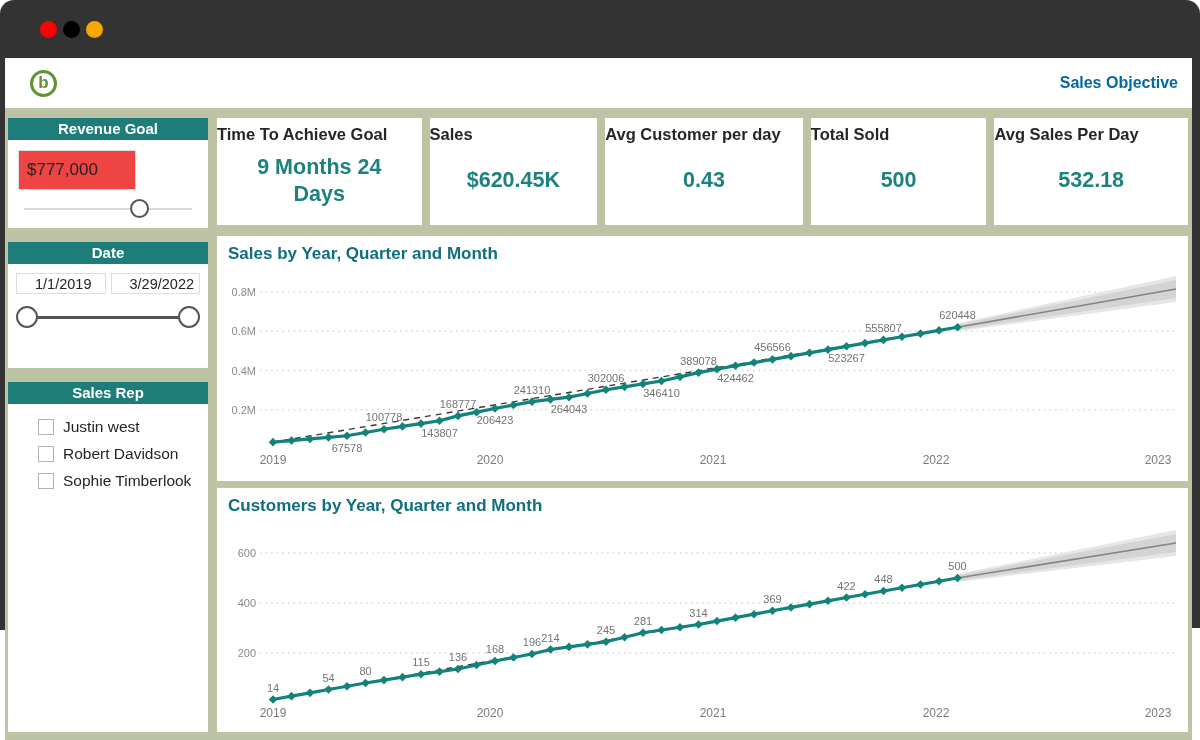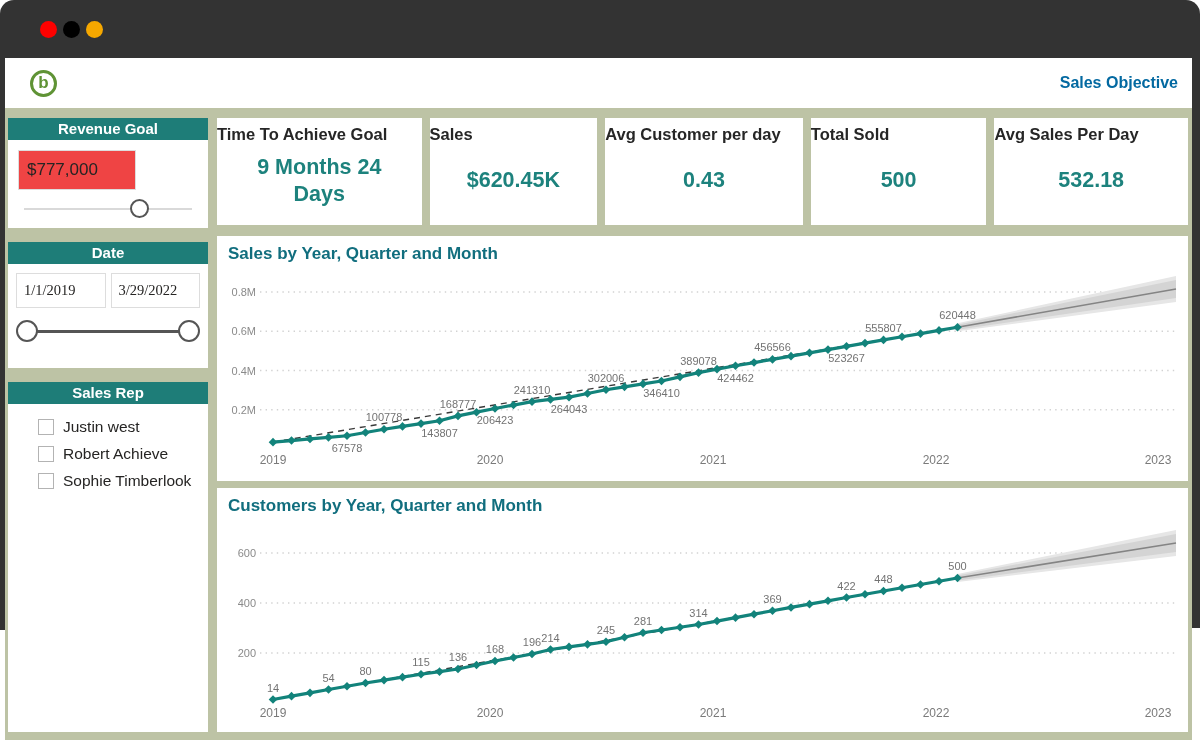--- a/index.html
+++ b/index.html
@@ -24,21 +24,21 @@
   .card .card-header{background:#1e7d78;color:#ffffff;font-weight:bold;font-size:15px;text-align:center;height:22px;line-height:22px;}
   .rev{height:110px;}
   .date-card{height:126px;}
   .reps{flex:1;}
   .rev-input{display:block;margin:10px 0 0 10px;width:118px;height:40px;border:1px solid #dddddd;font-size:17px;color:#252423;padding-left:8px;box-sizing:border-box;font-family:"Liberation Sans",sans-serif;background:#ef4444;}
   .slider-single{position:relative;height:20px;margin:9px 16px 0;}
   .track{position:absolute;left:0;right:0;top:9px;height:2px;background:#d9d9d9;}
   .knob{position:absolute;width:19px;height:19px;border:2.5px solid #555555;border-radius:50%;background:#ffffff;top:0;box-sizing:border-box;}
   .rev-knob{left:63%;}
   .date-inputs{display:flex;gap:5px;margin:9px 8px 0;}
-  .date-input{flex:1;width:50%;height:35px;border:1px solid #dddddd;font-size:14.5px;color:#252423;padding-left:7px;box-sizing:border-box;background:#fff;font-family:Liberation Serif, serif;}
+  .date-input{flex:1;width:50%;height:21px;border:1px solid #dddddd;font-size:14.5px;color:#252423;padding-left:18px;box-sizing:border-box;background:#fff;font-family:Liberation Sans, sans-serif;}
   .slider-range{position:relative;height:24px;margin:12px 8px 0;}
   .range-line{position:absolute;left:10px;right:10px;top:10px;height:2.5px;background:#555555;}
   .knob.big{width:22px;height:22px;}
   .knob.start{left:0;}
   .knob.end{right:0;}
   .rep-list{list-style:none;margin:9px 0 0;padding:0 0 0 10px;}
   .rep-item{display:flex;align-items:center;gap:9px;height:27px;font-size:15.5px;color:#252423;padding-left:20px;}
   .rep-check{width:16px;height:16px;border:1px solid #b3b3b3;background:#ffffff;appearance:none;-webkit-appearance:none;margin:0;flex:none;}
   .main{flex:1;display:flex;flex-direction:column;min-width:0;}
   .kpi-row{display:flex;gap:8px;height:107px;margin-bottom:11px;}
@@ -98,21 +98,21 @@
 
         <section class="card reps">
           <div class="card-header">Sales Rep</div>
           <ul class="rep-list" id="rep-list">
               <li class="rep-item">
                 <input type="checkbox" class="rep-check" style="">
                 <span>Justin west</span>
               </li>
               <li class="rep-item">
                 <input type="checkbox" class="rep-check" style="">
-                <span>Robert Achieve</span>
+                <span>Robert Davidson</span>
               </li>
               <li class="rep-item">
                 <input type="checkbox" class="rep-check" style="">
                 <span>Sophie Timberlook</span>
               </li>
             </ul>
         </section>
 
       </aside>
 

